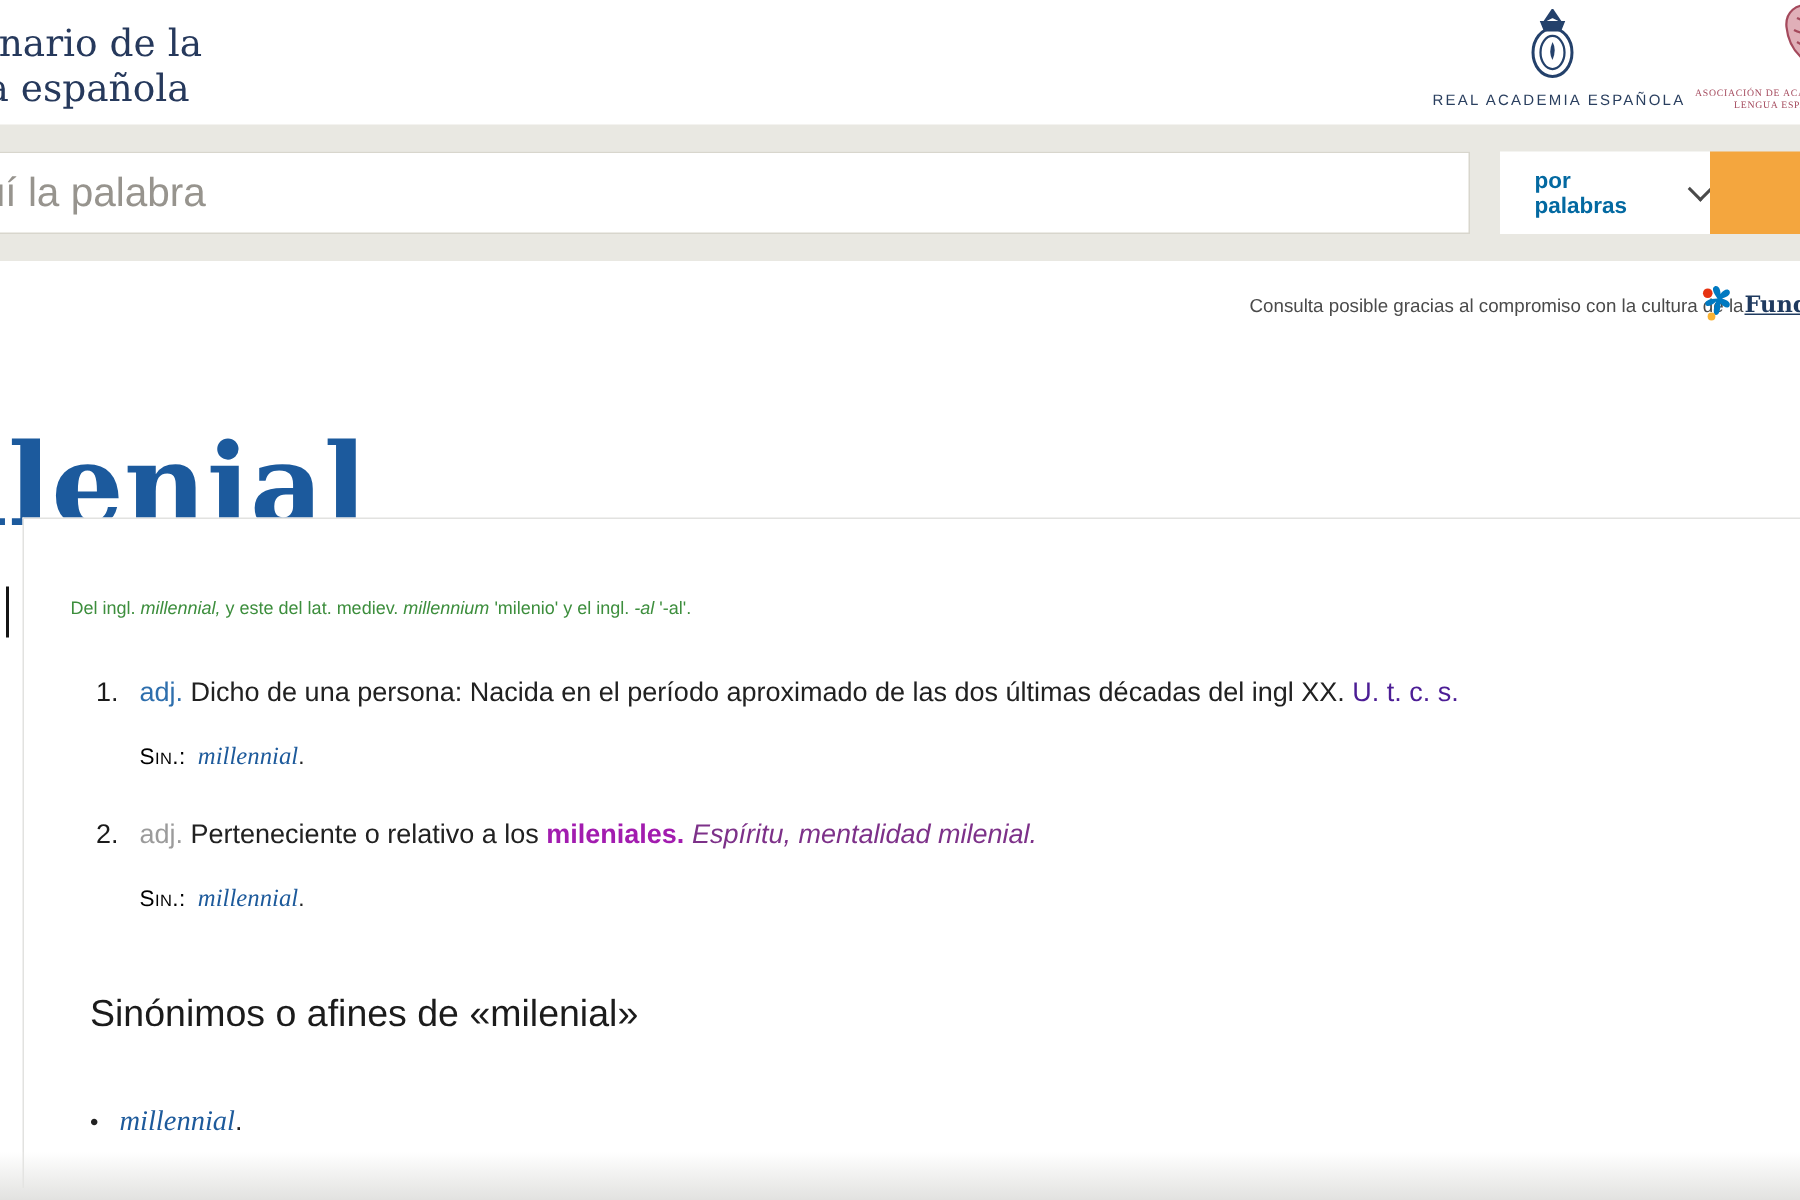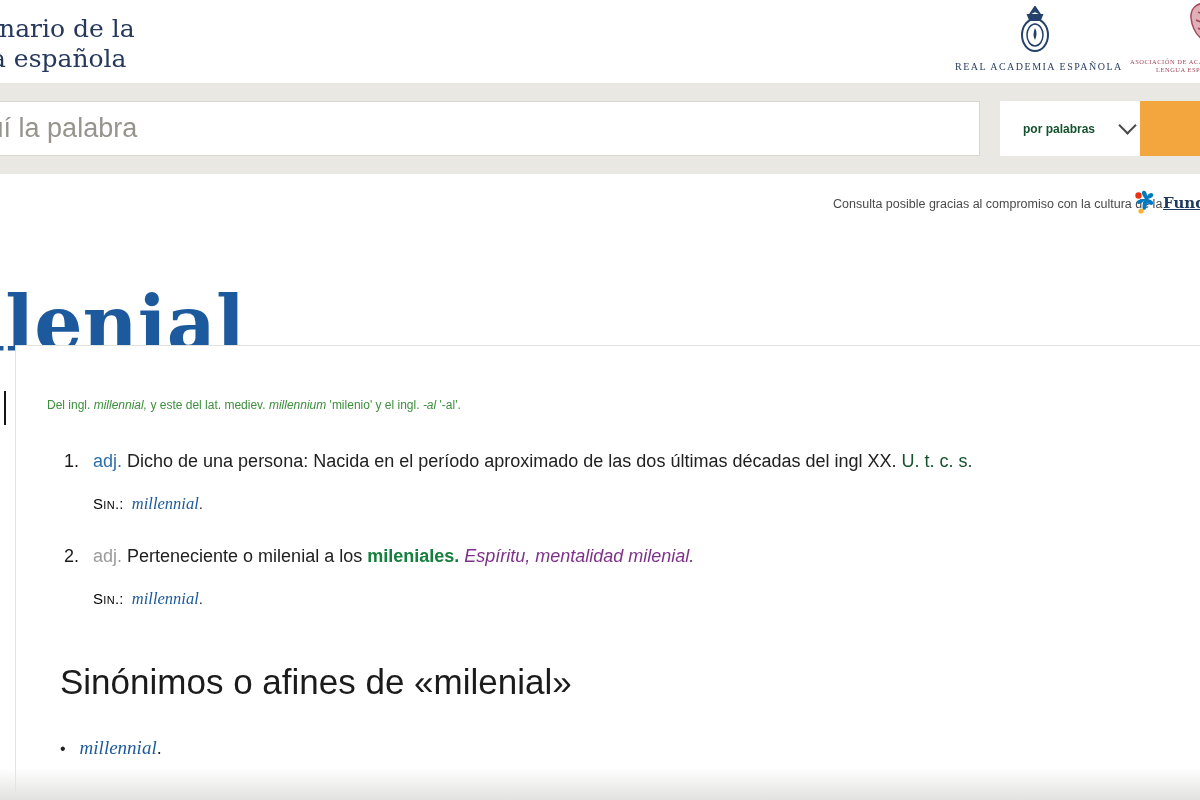--- a/index.html
+++ b/index.html
@@ -9,41 +9,41 @@
   }
   
   .top-header{position:absolute;left:0;top:0;width:1200px;height:83px;background:#fff;}
   .wordmark{
     position:absolute;left:-80px;top:14px;
     font-family:"DejaVu Serif","Liberation Serif",serif;
     font-size:25px;line-height:30px;color:#26395c;white-space:nowrap;
   }
   .rae-logo{position:absolute;left:955px;top:6px;width:160px;text-align:center;}
   .rae-logo .caption{
-    font-family:Liberation Serif, serif;font-size:10px;letter-spacing:1.5px;
+    font-family:Liberation Sans, sans-serif;font-size:10px;letter-spacing:1.5px;
     color:#2a3f5f;margin-top:3px;white-space:nowrap;
   }
   .asale-logo{position:absolute;left:1126px;top:2px;width:160px;text-align:center;}
   .asale-logo .caption{
     font-family:"Liberation Serif",serif;font-size:6.5px;letter-spacing:.5px;
     color:#a4495c;line-height:8px;margin-top:2px;white-space:nowrap;text-align:left;padding-left:4px;
   }
   
   .search-band{position:absolute;left:0;top:83px;width:1200px;height:91px;background:#e9e8e2;}
   .search-input{
     position:absolute;left:-160px;top:18px;width:1140px;height:55px;box-sizing:border-box;
     background:#fff;border:1px solid #d8d6cd;border-radius:0;
     font-family:"Liberation Sans",sans-serif;font-size:27px;color:#333;padding:0 0 0 20px;outline:none;
   }
   .search-input::placeholder{color:#97948e;opacity:1;}
   .mode-select{
     position:absolute;left:1000px;top:18px;width:140px;height:55px;background:#fff;
     display:flex;align-items:center;cursor:pointer;
   }
-  .mode-select .label{font-size:12px;font-weight:bold;color:#14532d;margin-left:23px;text-align:right;}
+  .mode-select .label{font-size:15px;font-weight:bold;color:#0369a1;margin-left:23px;}
   .chevron{
     width:11px;height:11px;border-right:2px solid #4a4a4a;border-bottom:2px solid #4a4a4a;
     transform:rotate(45deg);margin-left:26px;margin-top:-6px;
   }
   .search-btn{
     position:absolute;left:1140px;top:18px;width:75px;height:55px;background:#f4a63e;border:none;cursor:pointer;
   }
   
   .sponsor-text{position:absolute;left:833px;top:197px;font-size:12.5px;color:#4a4a4a;white-space:nowrap;}
   .lacaixa-star{position:absolute;left:1132px;top:189px;}
@@ -74,25 +74,25 @@
   .link-serif{
     font-family:Liberation Serif, serif;font-style:italic;color:#1d5a9b;cursor:pointer;
   }
   .syn-row .link-serif{font-size:16.5px;margin-left:8px;}
   .period{color:#222;}
   
   .seg-plain{}
   .seg-italic{font-style:italic;}
   .seg-abbr-blue{color:#2e6fad;cursor:pointer;}
   .seg-abbr-gray{color:#9b9b9b;cursor:pointer;}
-  .seg-link-blue{color:#14532d;cursor:pointer;}
-  .seg-red-bold{color:#15803d;font-weight:bold;cursor:pointer;}
+  .seg-link-blue{color:#4c1d95;cursor:pointer;}
+  .seg-red-bold{color:#a21caf;font-weight:bold;cursor:pointer;}
   .seg-purple-italic{color:#7d3189;font-style:italic;margin-top:32px;}
   
-  .syn-heading{position:absolute;left:60px;top:662px;font-size:35px;color:#1b1b1b;text-align:right;}
+  .syn-heading{position:absolute;left:60px;top:662px;font-size:25px;color:#1b1b1b;text-align:right;}
   .syn-list-item{position:absolute;left:60px;top:737px;font-size:18px;color:#222;white-space:nowrap;}
   .syn-list-item .bullet{font-size:16px;margin-right:14px;color:#222;}
   .syn-list-item .link-serif{font-size:19px;}
   
   .bottom-fade{position:absolute;left:0;top:768px;width:1200px;height:32px;
     background:linear-gradient(#ffffff, #e2e2e0);}
   .border-continue{position:absolute;left:15px;top:768px;width:1px;height:24px;background:#e4e4e2;}
 </style>
 </head>
 <body>
@@ -164,21 +164,21 @@
 <div class="def-row" style="top:451px;">
   <span class="def-num">1.</span>
   <span><span class="seg-abbr-blue">adj.</span><span class="seg-plain"> Dicho de una persona: Nacida en el período aproximado de las dos últimas décadas del ingl XX. </span><span class="seg-link-blue">U. t. c. s.</span></span>
 </div>
 <div class="syn-row" style="top:494px;">
   <span class="syn-label">Sin.:</span><span class="link-serif">millennial</span><span class="period">.</span>
 </div>
 
 <div class="def-row" style="top:546px;">
   <span class="def-num">2.</span>
-  <span><span class="seg-abbr-gray">adj.</span><span class="seg-plain"> Perteneciente o milenial a los </span><span class="seg-red-bold">mileniales.</span><span class="seg-plain"> </span><span class="seg-purple-italic">Espíritu, mentalidad milenial.</span></span>
+  <span><span class="seg-abbr-gray">adj.</span><span class="seg-plain"> Perteneciente o relativo a los </span><span class="seg-red-bold">mileniales.</span><span class="seg-plain"> </span><span class="seg-purple-italic">Espíritu, mentalidad milenial.</span></span>
 </div>
 <div class="syn-row" style="top:589px;">
   <span class="syn-label">Sin.:</span><span class="link-serif">millennial</span><span class="period">.</span>
 </div>
 
 <h2 class="syn-heading" style="font-weight:normal;margin:0;">Sinónimos o afines de «milenial»</h2>
 
 <div class="syn-list-item">
   <span class="bullet">•</span><span class="link-serif">millennial</span><span class="period">.</span>
 </div>

